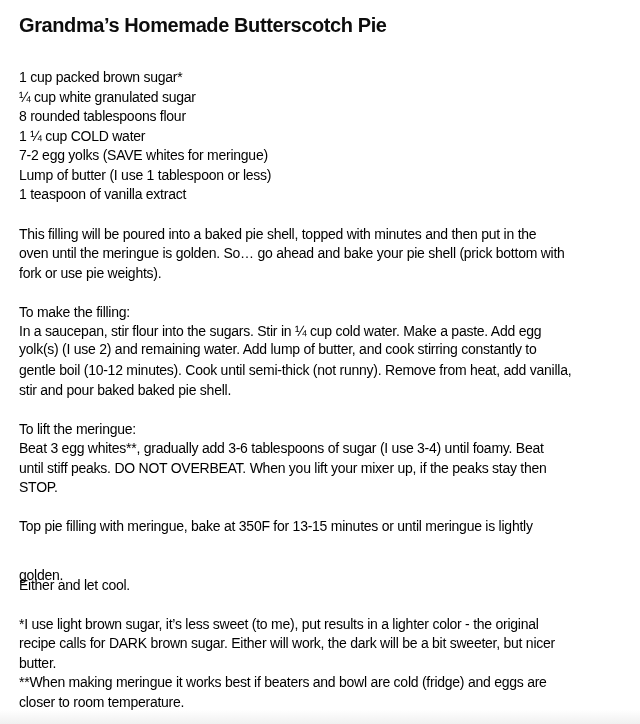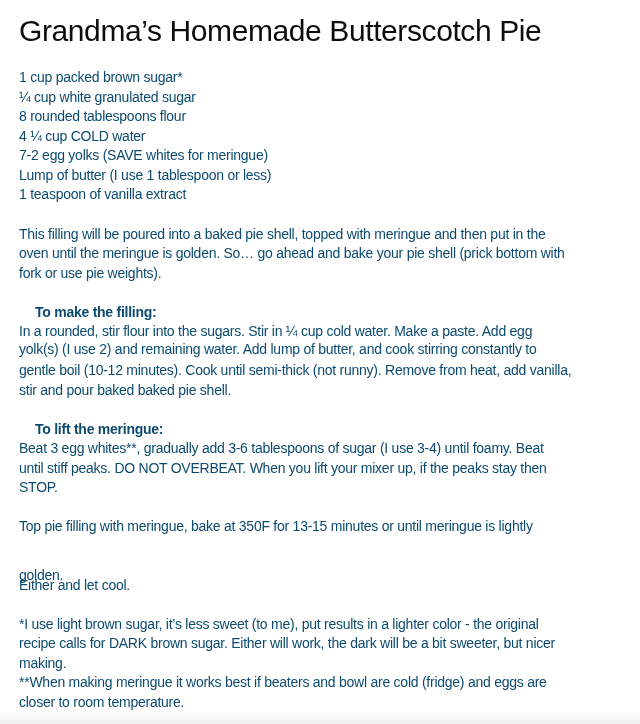--- a/index.html
+++ b/index.html
@@ -5,59 +5,59 @@
   html, body { margin: 0; padding: 0; }
   body {
     width: 640px; height: 724px; overflow: hidden;
     background: #ffffff; color: #111111;
     font-family: "Liberation Sans", "DejaVu Sans", sans-serif;
     position: relative;
   }
   .page { position: absolute; left: 19px; top: 0; width: 610px; }
   .title {
     position: absolute; left: 0; top: 14px;
-    font-size: 30px; font-weight: normal; letter-spacing: -0.4px;
+    font-size: 20px; font-weight: bold; letter-spacing: -0.4px;
     margin: 0; white-space: nowrap; color: #0d0d0d;
   }
   .line {
     position: absolute; left: 0;
     font-size: 14px; line-height: 19.5px;
-    letter-spacing: -0.25px; white-space: nowrap; color: #0c4a6e;
+    letter-spacing: -0.25px; white-space: nowrap; color: #000000;
   }
-  .bold { font-weight: bold; margin-left: 16px; }
+  .bold { font-weight: normal; }
   .bottom-fade {
     position: absolute; left: 0; right: 0; bottom: 0; height: 14px;
     background: linear-gradient(to bottom, #ffffff, #f0f0f0);
   }
 </style>
 </head>
 <body>
 
 <div class="page">
   <h1 class="title">Grandma’s Homemade Butterscotch Pie</h1>
 
   <div>
     <div class="line" style="top:68px">1 cup packed brown sugar*</div>
     <div class="line" style="top:88px">¼ cup white granulated sugar</div>
     <div class="line" style="top:107px">8 rounded tablespoons flour</div>
-    <div class="line" style="top:127px">4 ¼ cup COLD water</div>
+    <div class="line" style="top:127px">1 ¼ cup COLD water</div>
     <div class="line" style="top:146px">7-2 egg yolks (SAVE whites for meringue)</div>
     <div class="line" style="top:166px">Lump of butter (I use 1 tablespoon or less)</div>
     <div class="line" style="top:185px">1 teaspoon of vanilla extract</div>
   </div>
 
   <div>
-    <div class="line" style="top:225px">This filling will be poured into a baked pie shell, topped with meringue and then put in the</div>
+    <div class="line" style="top:225px">This filling will be poured into a baked pie shell, topped with minutes and then put in the</div>
     <div class="line" style="top:244px">oven until the meringue is golden. So… go ahead and bake your pie shell (prick bottom with</div>
     <div class="line" style="top:264px">fork or use pie weights).</div>
   </div>
 
   <div>
     <div class="line bold" style="top:303px">To make the filling:</div>
-    <div class="line" style="top:322px">In a rounded, stir flour into the sugars. Stir in ¼ cup cold water. Make a paste. Add egg</div>
+    <div class="line" style="top:322px">In a saucepan, stir flour into the sugars. Stir in ¼ cup cold water. Make a paste. Add egg</div>
     <div class="line" style="top:340px">yolk(s) (I use 2) and remaining water. Add lump of butter, and cook stirring constantly to</div>
     <div class="line" style="top:361px">gentle boil (10-12 minutes). Cook until semi-thick (not runny). Remove from heat, add vanilla,</div>
     <div class="line" style="top:381px">stir and pour baked baked pie shell.</div>
   </div>
 
   <div>
     <div class="line bold" style="top:420px">To lift the meringue:</div>
     <div class="line" style="top:439px">Beat 3 egg whites**, gradually add 3-6 tablespoons of sugar (I use 3-4) until foamy. Beat</div>
     <div class="line" style="top:459px">until stiff  peaks. DO NOT OVERBEAT. When you lift your mixer up, if the peaks stay then</div>
     <div class="line" style="top:478px">STOP.</div>
@@ -66,19 +66,19 @@
   <div>
     <div class="line" style="top:517px">Top pie filling with meringue, bake at 350F for 13-15 minutes or until meringue is lightly</div>
     <div class="line" style="top:566px">golden.</div>
   </div>
 
   <div class="line" style="top:576px">Either and let cool.</div>
 
   <div>
     <div class="line" style="top:615px">*I use light brown sugar, it’s less sweet (to me), put results in a lighter color - the original</div>
     <div class="line" style="top:634px">recipe calls for DARK brown sugar. Either will work, the dark will be a bit sweeter, but nicer</div>
-    <div class="line" style="top:654px">making.</div>
+    <div class="line" style="top:654px">butter.</div>
     <div class="line" style="top:673px">**When making meringue it works best if beaters and bowl are cold (fridge) and eggs are</div>
     <div class="line" style="top:693px">closer to room temperature.</div>
   </div>
 </div>
 
 <div class="bottom-fade"></div>
 
 </body></html>

